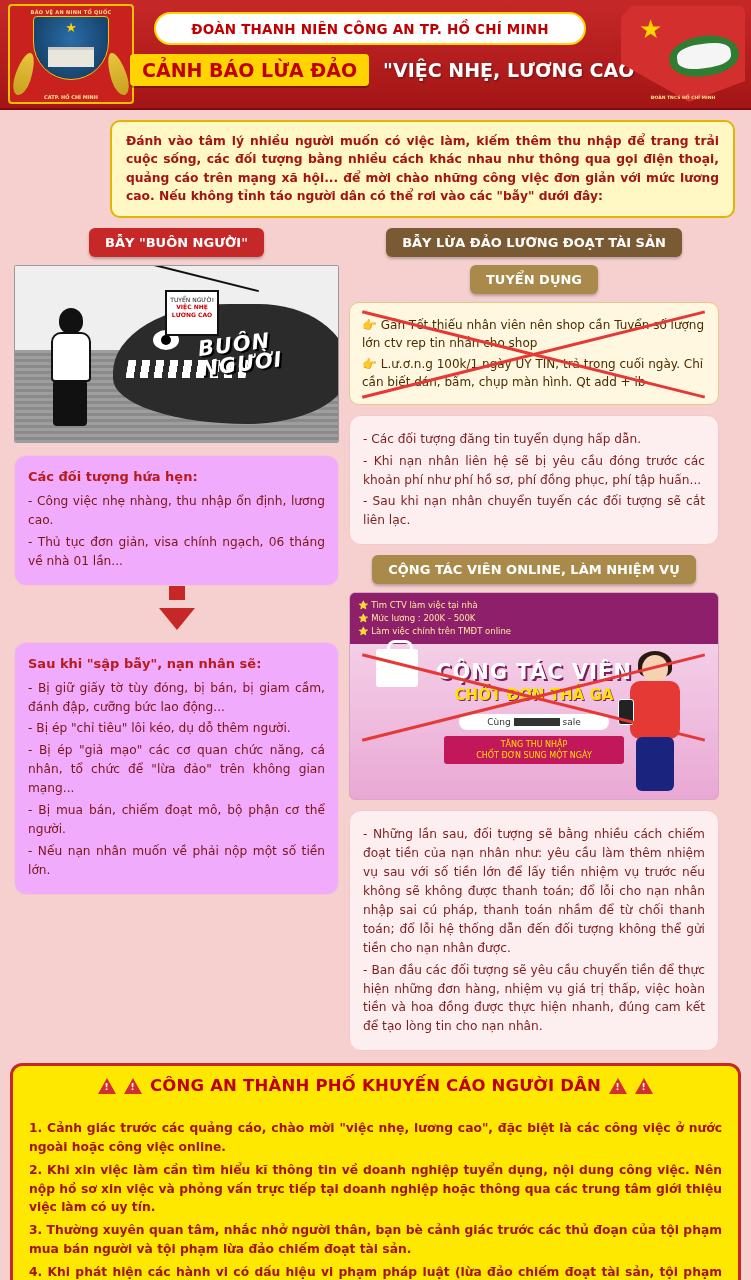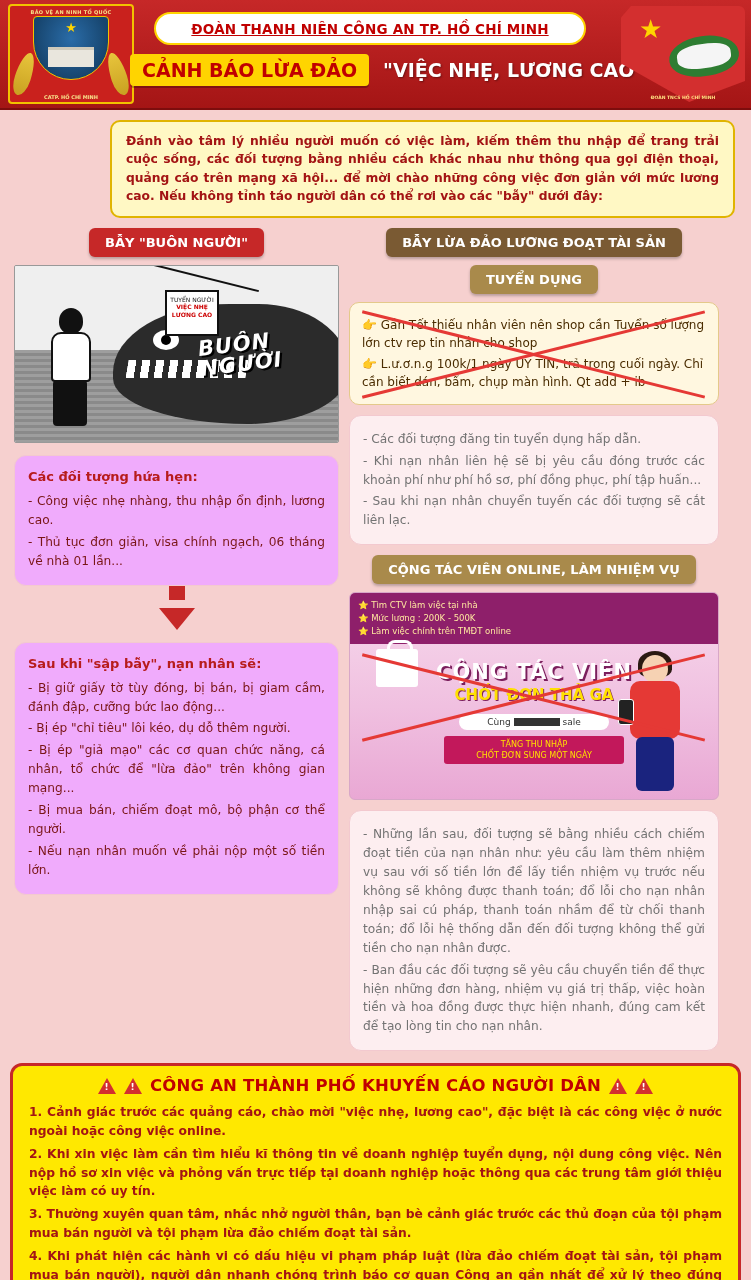--- a/index.html
+++ b/index.html
@@ -84,21 +84,21 @@
   }
   .flag-logo .fl-text {
     position:absolute; left:0; right:0; bottom:2px;
     font-size:4.5px; color:#ffe082; text-align:center; font-weight:bold;
   }
   .title-bar {
     position:absolute; left:154px; top:12px; width:432px;
     background:#fff; border:2px solid #ffd400; border-radius:18px;
     text-align:center; padding:5px 6px;
   }
-  .title-bar span { color:#c00000; font-weight:bold; font-size:13.5px; letter-spacing:.2px;text-decoration:underline; }
+  .title-bar span { color:#c00000; font-weight:bold; font-size:13.5px; letter-spacing:.2px; }
   .sub-bar { position:absolute; left:130px; top:54px; display:flex; align-items:center; }
   .sub-yellow {
     background:#ffd400; color:#c00000; font-weight:bold; font-size:19px;
     padding:5px 12px; border-radius:4px;
     box-shadow:0 2px 0 rgba(0,0,0,.25);
   }
   .sub-white {
     color:#fff; font-weight:bold; font-size:19px; margin-left:14px;
     text-shadow:1px 1px 2px rgba(0,0,0,.4);
   }
@@ -235,21 +235,21 @@
   .cross:after  { transform:rotate(-14deg); }
 
   .notebox {
     background:#fdeef0;
     border:1px solid #f3c9cf;
     border-radius:12px;
     padding:11px 13px;
     margin-top:10px;
     font-size:12.2px;
     line-height:1.55;
-    color:#737373;
+    color:#7f1d1d;
   }
   .notebox p { margin:3px 0; text-align:justify; }
 
   .ad {
     position:relative;
     margin-top:8px;
     border:1px solid #d8a7c8;
     border-radius:6px;
     overflow:hidden;
     background:linear-gradient(180deg,#f7d9ec 0%, #f0c0e0 55%, #e9a8d4 100%);
@@ -295,21 +295,21 @@
   
   .warn {
     margin:12px 10px 0 10px;
     background:#ffe800;
     border:3px solid #c62828;
     border-radius:12px;
     padding:10px 16px 14px;
   }
   .warn-head {
     display:flex; align-items:center; justify-content:center; gap:8px;
-    margin-bottom:8px;
+    margin-bottom:24px;
   }
   .warn-head .wh-text {
     color:#c00000; font-weight:bold; font-size:16.5px; letter-spacing:.2px;
   }
   .tri {
     width:0;height:0;border-left:9px solid transparent;border-right:9px solid transparent;
     border-bottom:16px solid #d32f2f; position:relative;
   }
   .tri:after{ content:"!"; position:absolute; left:-2.5px; top:4px; color:#fff; font-size:9px; font-weight:bold; }
   .warn p {

